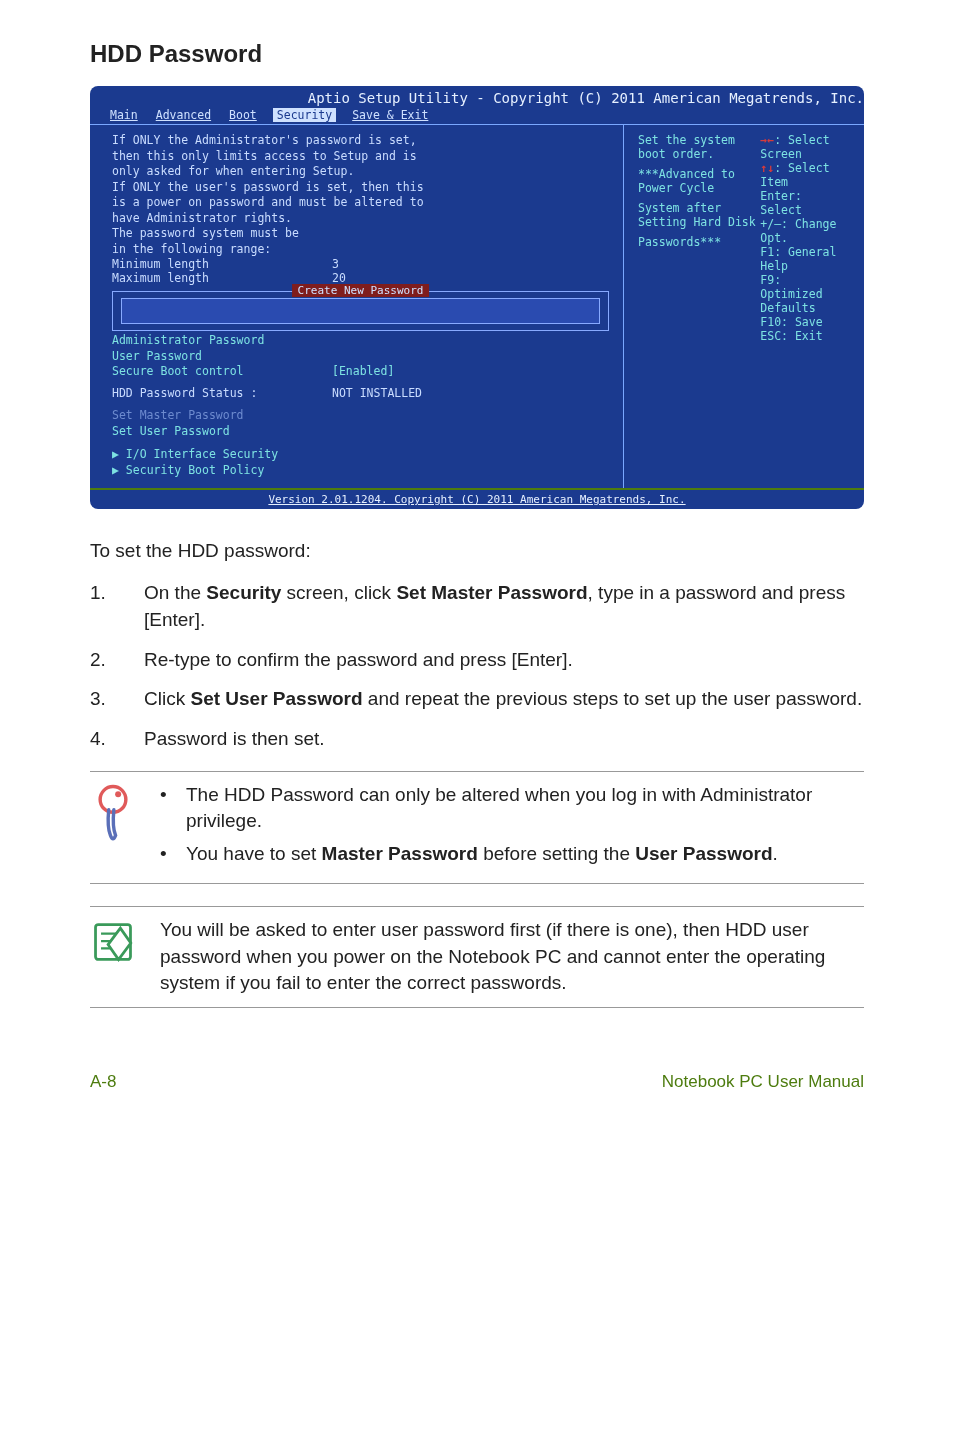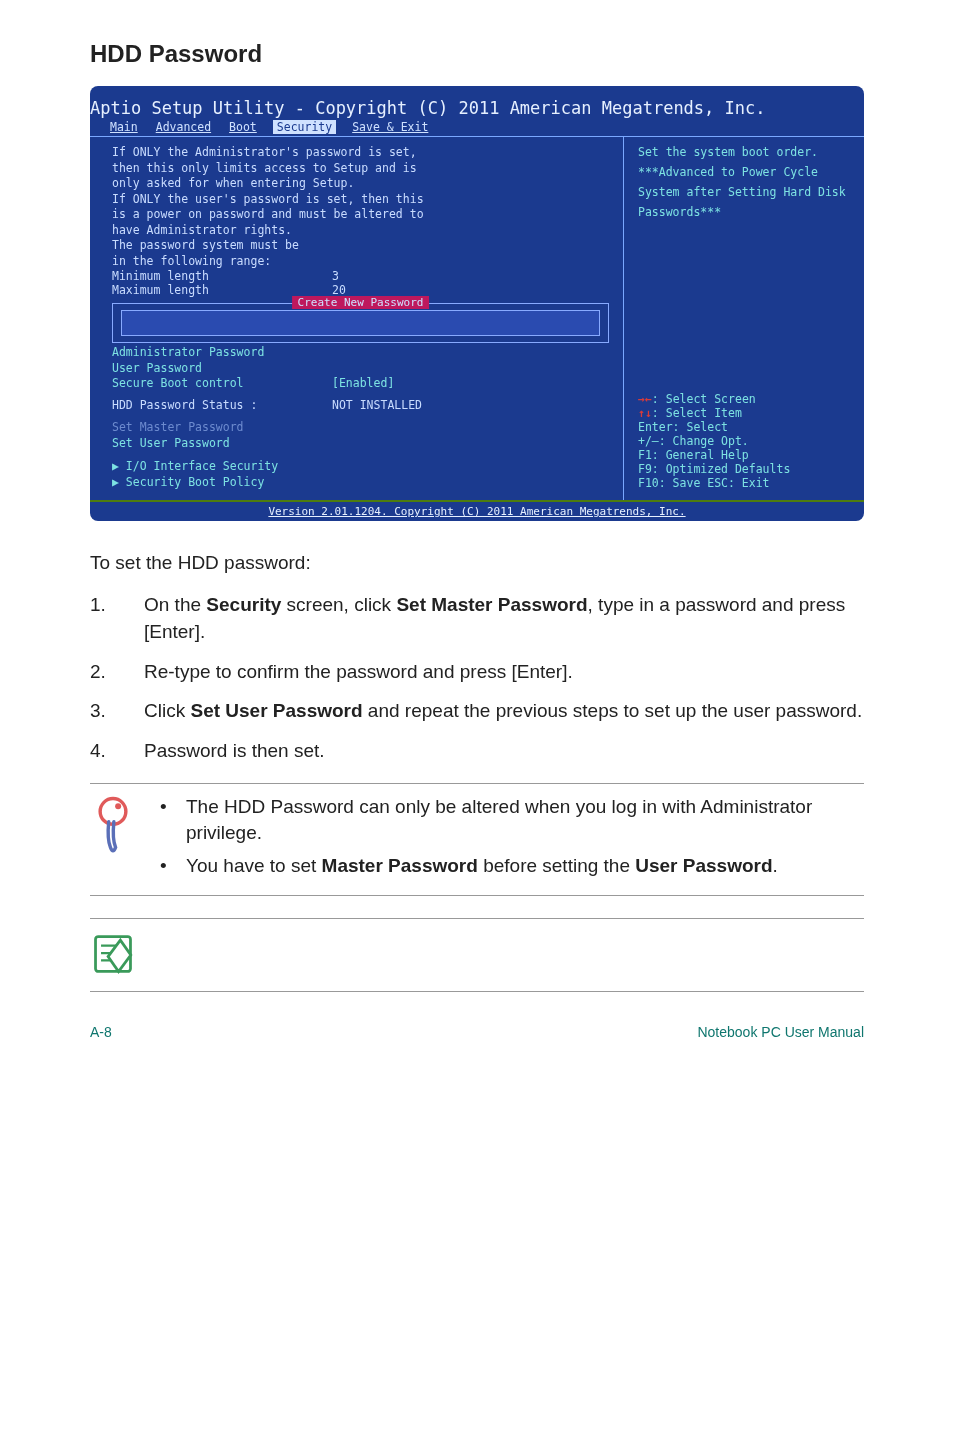--- a/index.html
+++ b/index.html
@@ -24,24 +24,24 @@
     width: 100%;
     background: #1b3a8f;
     border-radius: 8px;
     font-family: "Lucida Console", Monaco, monospace;
     font-size: 11.5px;
     color: #c9dcff;
     overflow: hidden;
     margin-bottom: 28px;
   }
   .bios-top {
-    text-align: left;
+    text-align: right;
     color: #e6f0ff;
-    padding: 12px 0 2px 0;
-    font-size: 17px;
+    padding: 4px 0 2px 0;
+    font-size: 14px;
   }
   .bios-tabs {
     display: flex;
     gap: 14px;
     padding: 0 18px 2px 18px;
     border-bottom: 1px solid #7aa8ff;
   }
   .bios-tab {
     color: #cfe1ff;
     text-decoration: underline;
@@ -60,41 +60,40 @@
   .bios-left {
     flex: 1;
     padding: 8px 14px 10px 22px;
     border-right: 1px solid #7aa8ff;
     position: relative;
   }
   .bios-right {
     width: 240px;
     padding: 8px 14px 10px 14px;
     display: flex;
-    flex-direction: column;
     justify-content: space-between;
   }
   .bios-left p { line-height: 1.35; white-space: pre-wrap; }
   .bios-row { display: flex; }
   .bios-label { width: 220px; }
   .bios-val { flex: 1; }
   .cyan { color: #7de2e2; }
   .grey { color: #6d8bcf; }
   .fieldset {
     border: 1px solid #88aaff;
     margin: 6px 0 2px 0;
     position: relative;
     height: 40px;
   }
   .fieldset-legend {
     position: absolute;
     top: -8px;
     left: 50%;
     transform: translateX(-50%);
-    background: #be185d;
+    background: #7f1d1d;
     color: #cfe1ff;
     padding: 0 6px;
     font-size: 11px;
   }
   .fieldset-inner {
     position: absolute;
     top: 6px;
     left: 8px;
     right: 8px;
     bottom: 6px;
@@ -136,23 +135,23 @@
   }
   .callout + .callout { margin-top: 22px; }
   .callout-icon { width: 50px; flex-shrink: 0; padding-top: 2px; }
   .callout-body { flex: 1; font-size: 19px; line-height: 1.4; }
   .callout-body ul { list-style: none; }
   .callout-body ul li { display: flex; gap: 16px; margin-bottom: 6px; }
   .callout-body ul li .bullet { width: 10px; flex-shrink: 0; }
   .page-footer {
     display: flex;
     justify-content: space-between;
-    font-size: 14px;
-    margin-top: 32px;
-    color: #0f766e;
+    font-size: 17px;
+    margin-top: 64px;
+    color: #4d7c0f;
   }
 </style>
 </head>
 <body>
 
 <div class="page">
 
   <h2>HDD Password</h2>
 
   <div class="bios">
@@ -272,20 +271,21 @@
   </div>
 
   <div class="callout">
     <div class="callout-icon">
       <svg viewBox="0 0 50 50" width="46" height="46">
         <rect x="6" y="6" width="38" height="38" rx="3" fill="none" stroke="#3a9a5a" stroke-width="3"></rect>
         <path d="M12 16 L38 16 M12 24 L38 24 M12 32 L30 32" stroke="#3a9a5a" stroke-width="2.5"></path>
         <path d="M30 10 L44 24 L34 44 L20 30 Z" fill="#fff" stroke="#3a9a5a" stroke-width="3" transform="rotate(10 32 27)"></path>
       </svg>
     </div>
+    <div class="callout-body">You will be asked to enter user password first (if there is one), then HDD user password when you power on the Notebook PC and cannot enter the operating system if you fail to enter the correct passwords.</div>
   </div>
 
   <div class="page-footer">
     <span>A-8</span>
     <span>Notebook PC User Manual</span>
   </div>
 
 </div>
 
 </body></html>

